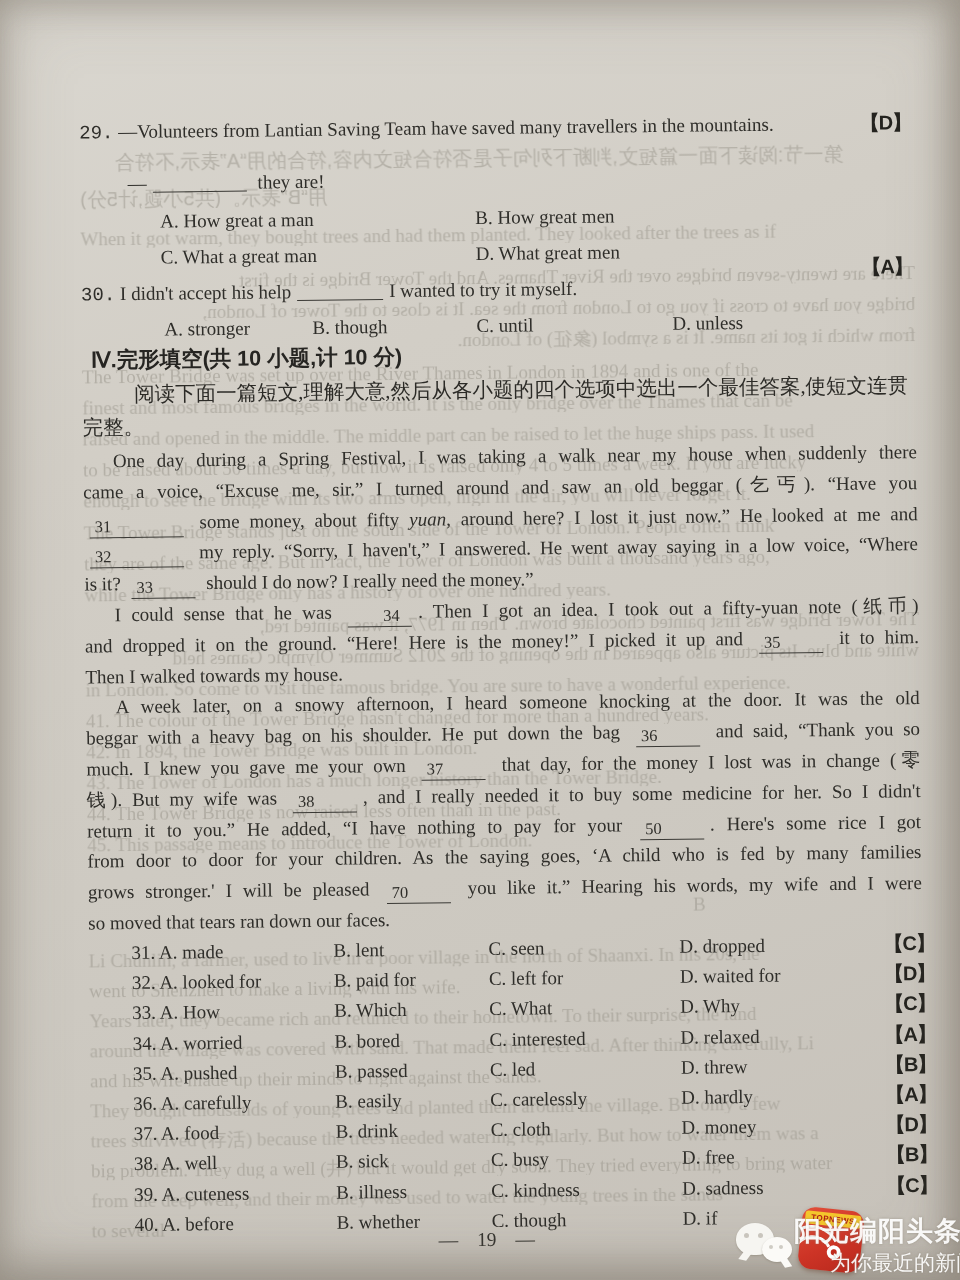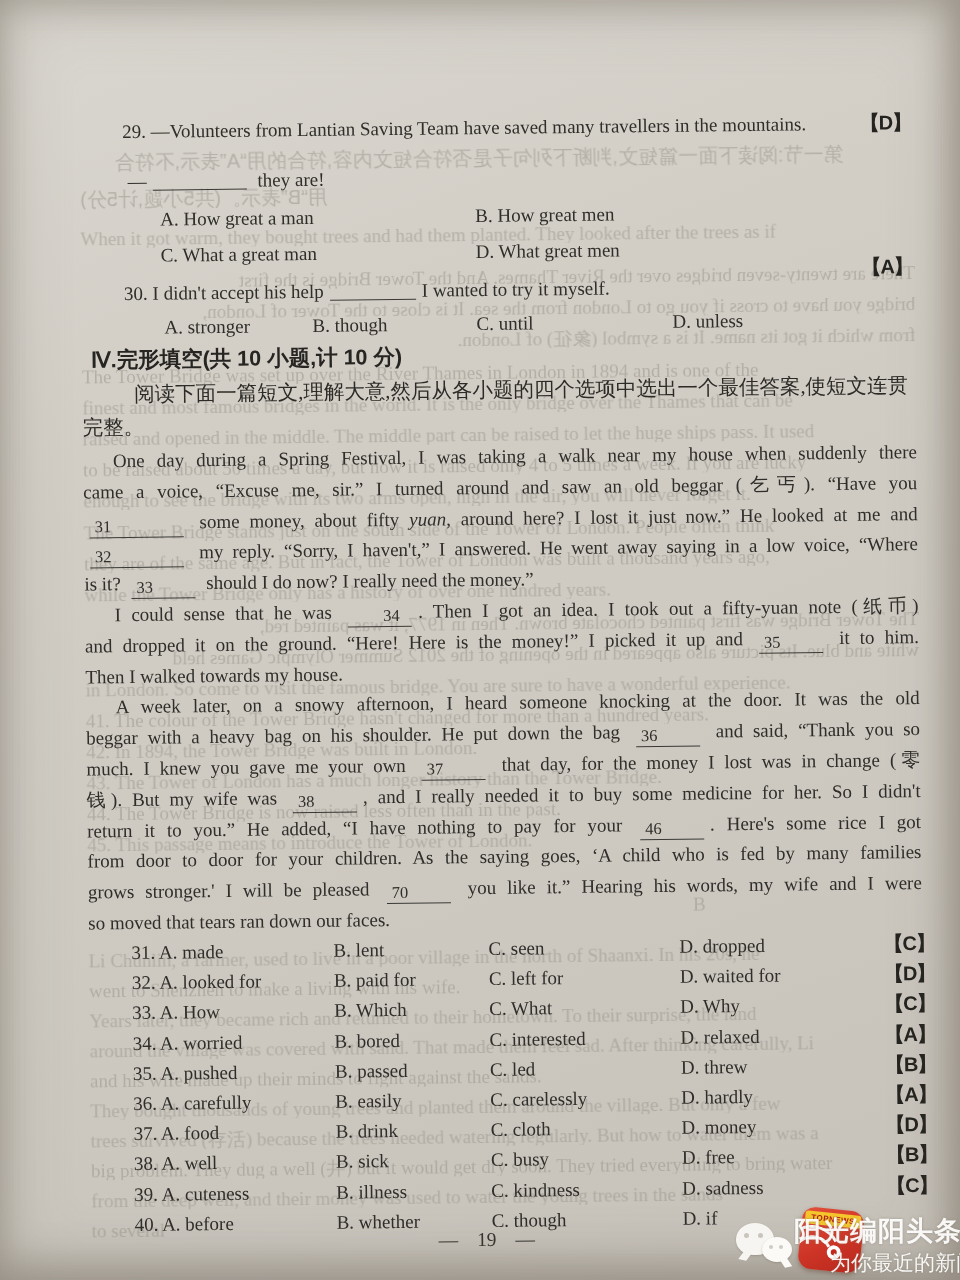--- a/index.html
+++ b/index.html
@@ -13,21 +13,21 @@
     box-shadow:inset 0 0 70px rgba(118,110,96,.30), inset -16px 0 30px rgba(110,100,88,.22), inset 0 -22px 34px rgba(110,100,88,.26), inset 0 14px 26px rgba(150,145,132,.18);}
 
   
   .bleed-line{position:absolute;left:85px;width:834px;font-size:19px;line-height:1;
     color:#9d998f;opacity:.58;filter:blur(.45px);white-space:nowrap;overflow:hidden;}
   .bleed-line.cn{font-family:"Liberation Sans",sans-serif;font-size:20px;}
   .bleed-line.mir{transform:scaleX(-1);}
 
   
   .block{position:absolute;left:85px;width:834px;font-size:19px;line-height:31px;}
-  .qnum{margin-left:43px;}
+  .qnum{font-family:Liberation Mono, monospace;}
   .answer-badge{position:absolute;right:2px;top:0;font-family:"Liberation Sans",sans-serif;
     font-weight:700;font-size:20px;color:#24231f;letter-spacing:-1px;}
   .blank{display:inline-block;min-width:54px;padding:0 5px 0;margin:0 6px;
     border-bottom:1.6px solid #3a3935;text-align:center;font-size:16.5px;line-height:20px;vertical-align:-3px;}
   .blank.wide{min-width:84px;}
   .blank.q30w{min-width:76px;}
 
   #q29{top:112px;}
   #q29 .reply-line{margin-top:19px;margin-left:48px;}
   #q29 .opts{margin-top:5px;margin-left:80px;display:grid;grid-template-columns:315px 1fr;line-height:36px;}
@@ -157,21 +157,21 @@
       <div class="pline"><span class="blank wide">31</span><span> some money, about fifty </span><i>yuan</i><span>, around here? I lost it just now.” He looked at me and</span></div>
       <div class="pline"><span class="blank wide">32</span><span> my reply. “Sorry, I haven't,” I answered. He went away saying in a low voice, “Where</span></div>
       <div class="pline last"><span>is it? </span><span class="blank">33</span><span> should I do now? I really need the money.”</span></div>
       <div class="pline ind"><span>I could sense that he was </span><span class="blank">34</span><span>. Then I got an idea. I took out a fifty-yuan note (纸币)</span></div>
       <div class="pline"><span>and dropped it on the ground. “Here! Here is the money!” I picked it up and </span><span class="blank">35</span><span> it to him.</span></div>
       <div class="pline last"><span>Then I walked towards my house.</span></div>
       <div class="pline ind"><span>A week later, on a snowy afternoon, I heard someone knocking at the door. It was the old</span></div>
       <div class="pline"><span>beggar with a heavy bag on his shoulder. He put down the bag </span><span class="blank">36</span><span> and said, “Thank you so</span></div>
       <div class="pline"><span>much. I knew you gave me your own </span><span class="blank">37</span><span> that day, for the money I lost was in change (零</span></div>
       <div class="pline"><span>钱). But my wife was </span><span class="blank">38</span><span>, and I really needed it to buy some medicine for her. So I didn't</span></div>
-      <div class="pline"><span>return it to you.” He added, “I have nothing to pay for your </span><span class="blank">46</span><span>. Here's some rice I got</span></div>
+      <div class="pline"><span>return it to you.” He added, “I have nothing to pay for your </span><span class="blank">50</span><span>. Here's some rice I got</span></div>
       <div class="pline"><span>from door to door for your children. As the saying goes, ‘A child who is fed by many families</span></div>
       <div class="pline"><span>grows stronger.' I will be pleased </span><span class="blank">70</span><span> you like it.” Hearing his words, my wife and I were</span></div>
       <div class="pline last"><span>so moved that tears ran down our faces.</span></div>
     </div>
 
   <div class="block" id="cloze-options">
       <div class="opt-row">
         <span class="cell">31. A. made</span>
         <span class="cell">B. lent</span>
         <span class="cell">C. seen</span>

